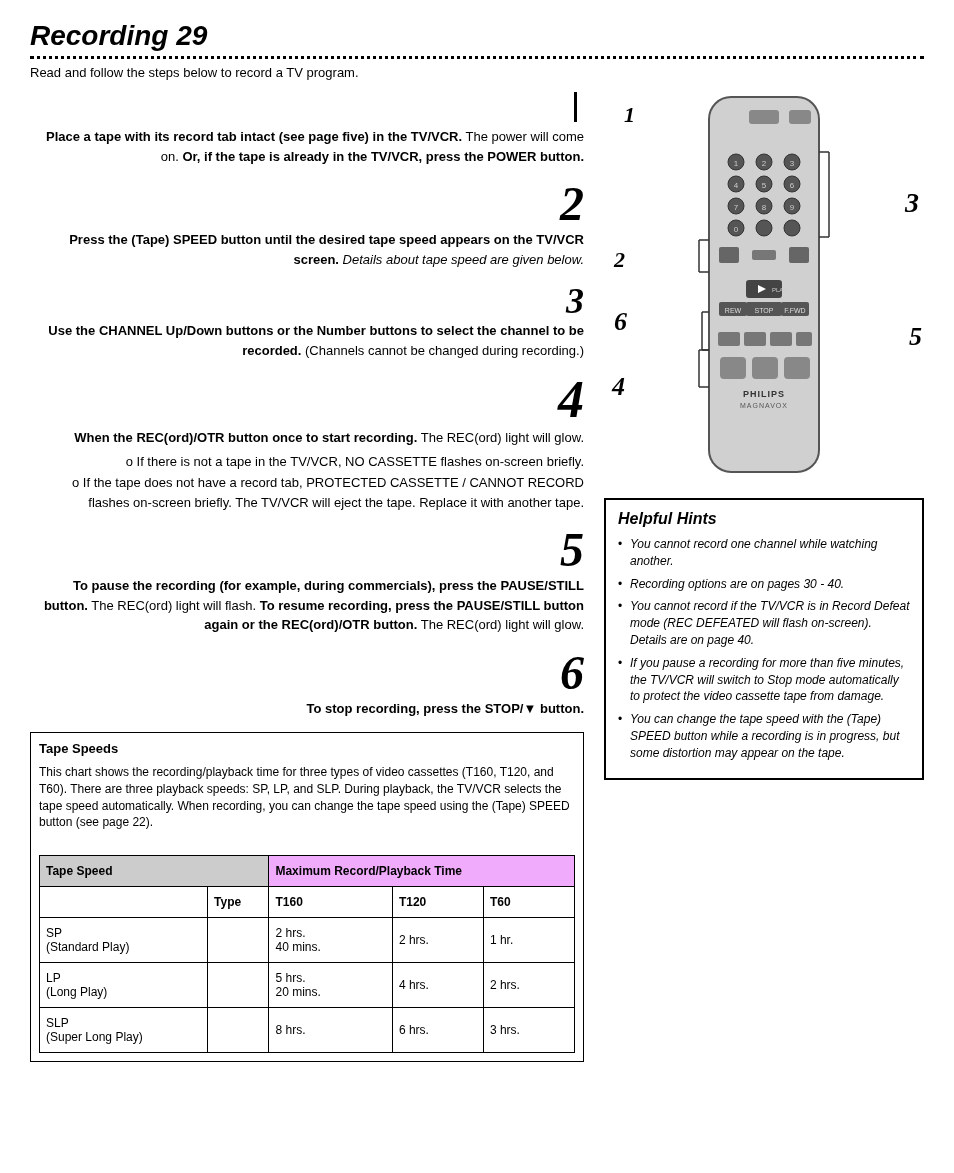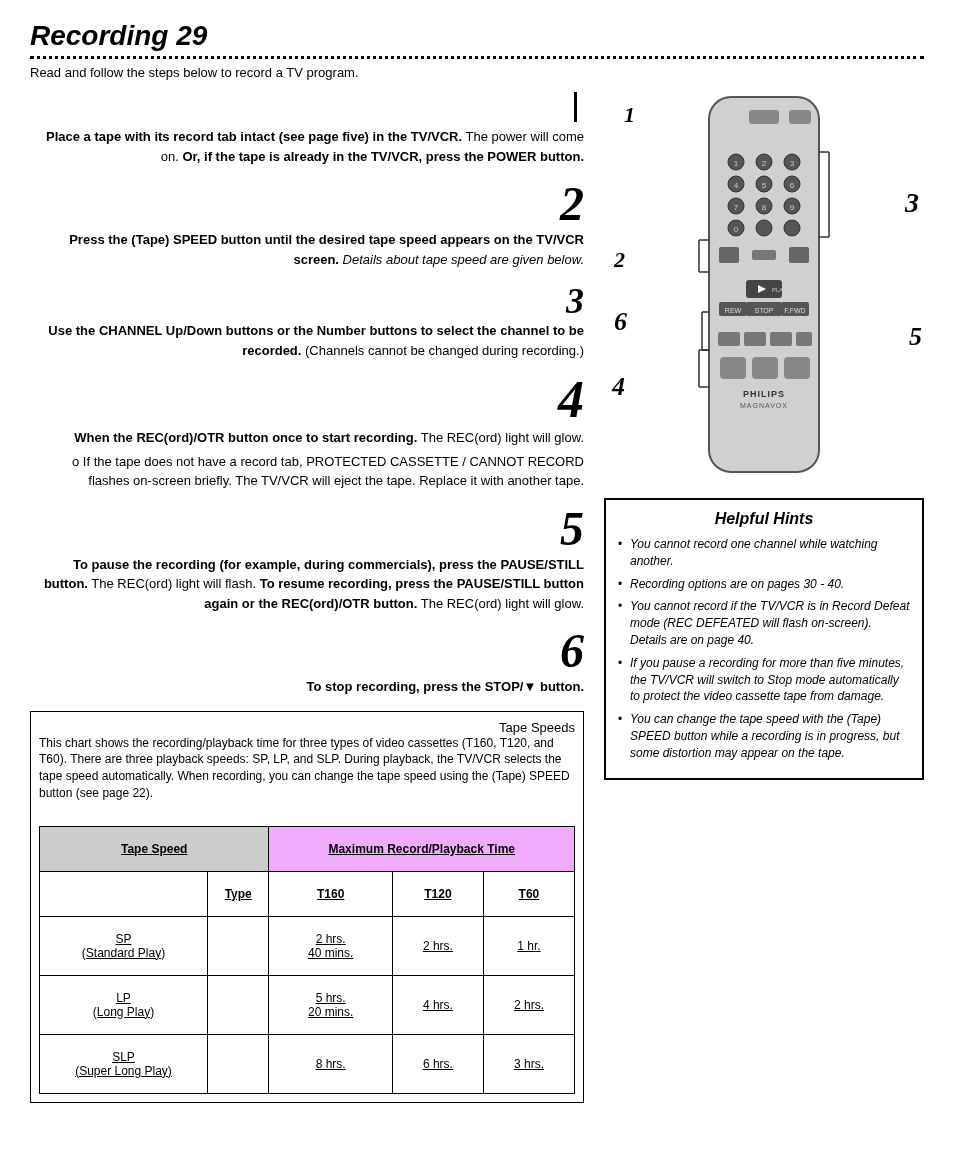--- a/index.html
+++ b/index.html
@@ -96,63 +96,60 @@
     }
 
     
     .tape-speeds-box {
       border: 1px solid #000;
       padding: 8px;
       margin-top: 10px;
     }
 
     .tape-speeds-title {
-      font-weight: normal;
-      font-size: 13px;
-      margin-bottom: 0;
-      text-align: right;
+      font-weight: bold;
+      font-size: 13px;
+      margin-bottom: 8px;
     }
 
     .tape-speeds-desc {
       font-size: 12px;
       line-height: 1.4;
       margin-bottom: 24px;
     }
 
     
     .tape-table {
       width: 100%;
       border-collapse: collapse;
       font-size: 12px;
     }
 
     .tape-table th, .tape-table td {
       border: 1px solid #000;
-      padding: 15px 6px;
-      text-align: center;
-      text-decoration: underline;
+      padding: 8px 6px;
+      text-align: left;
     }
 
     .tape-table th {
       background: #fff;
       font-weight: bold;
     }
 
     
     .hints-box {
       border: 2px solid #000;
       padding: 10px 12px;
       margin-top: 10px;
     }
 
     .hints-title {
       font-size: 16px;
       font-style: italic;
       font-weight: bold;
-      text-align: center;
       margin-bottom: 8px;
     }
 
     .hints-list {
       list-style: none;
       padding: 0;
     }
 
     .hints-list li {
       font-size: 12px;
@@ -211,20 +208,21 @@
         <b>Use the CHANNEL Up/Down buttons or the Number buttons to select the channel to be recorded.</b> (Channels cannot be changed during recording.)
       </div>
     </div>
 
     <div class="step">
       <div class="step-number" style="font-size:52px; font-family: Georgia, serif; font-style:italic;">4</div>
       <div class="step-text">
         <b>When the REC(ord)/OTR button once to start recording.</b> The REC(ord) light will glow.
       </div>
       <ul class="step-bullets">
+        <li>If there is not a tape in the TV/VCR, NO CASSETTE flashes on-screen briefly.</li>
         <li>If the tape does not have a record tab, PROTECTED CASSETTE / CANNOT RECORD flashes on-screen briefly. The TV/VCR will eject the tape. Replace it with another tape.</li>
       </ul>
     </div>
 
     <div class="step">
       <div class="step-number" style="font-size:48px; font-family: Georgia, serif; font-style:italic;">5</div>
       <div class="step-text">
         <b>To pause the recording (for example, during commercials), press the PAUSE/STILL button.</b> The REC(ord) light will flash. <b>To resume recording, press the PAUSE/STILL button again or the REC(ord)/OTR button.</b> The REC(ord) light will glow.
       </div>
     </div>

